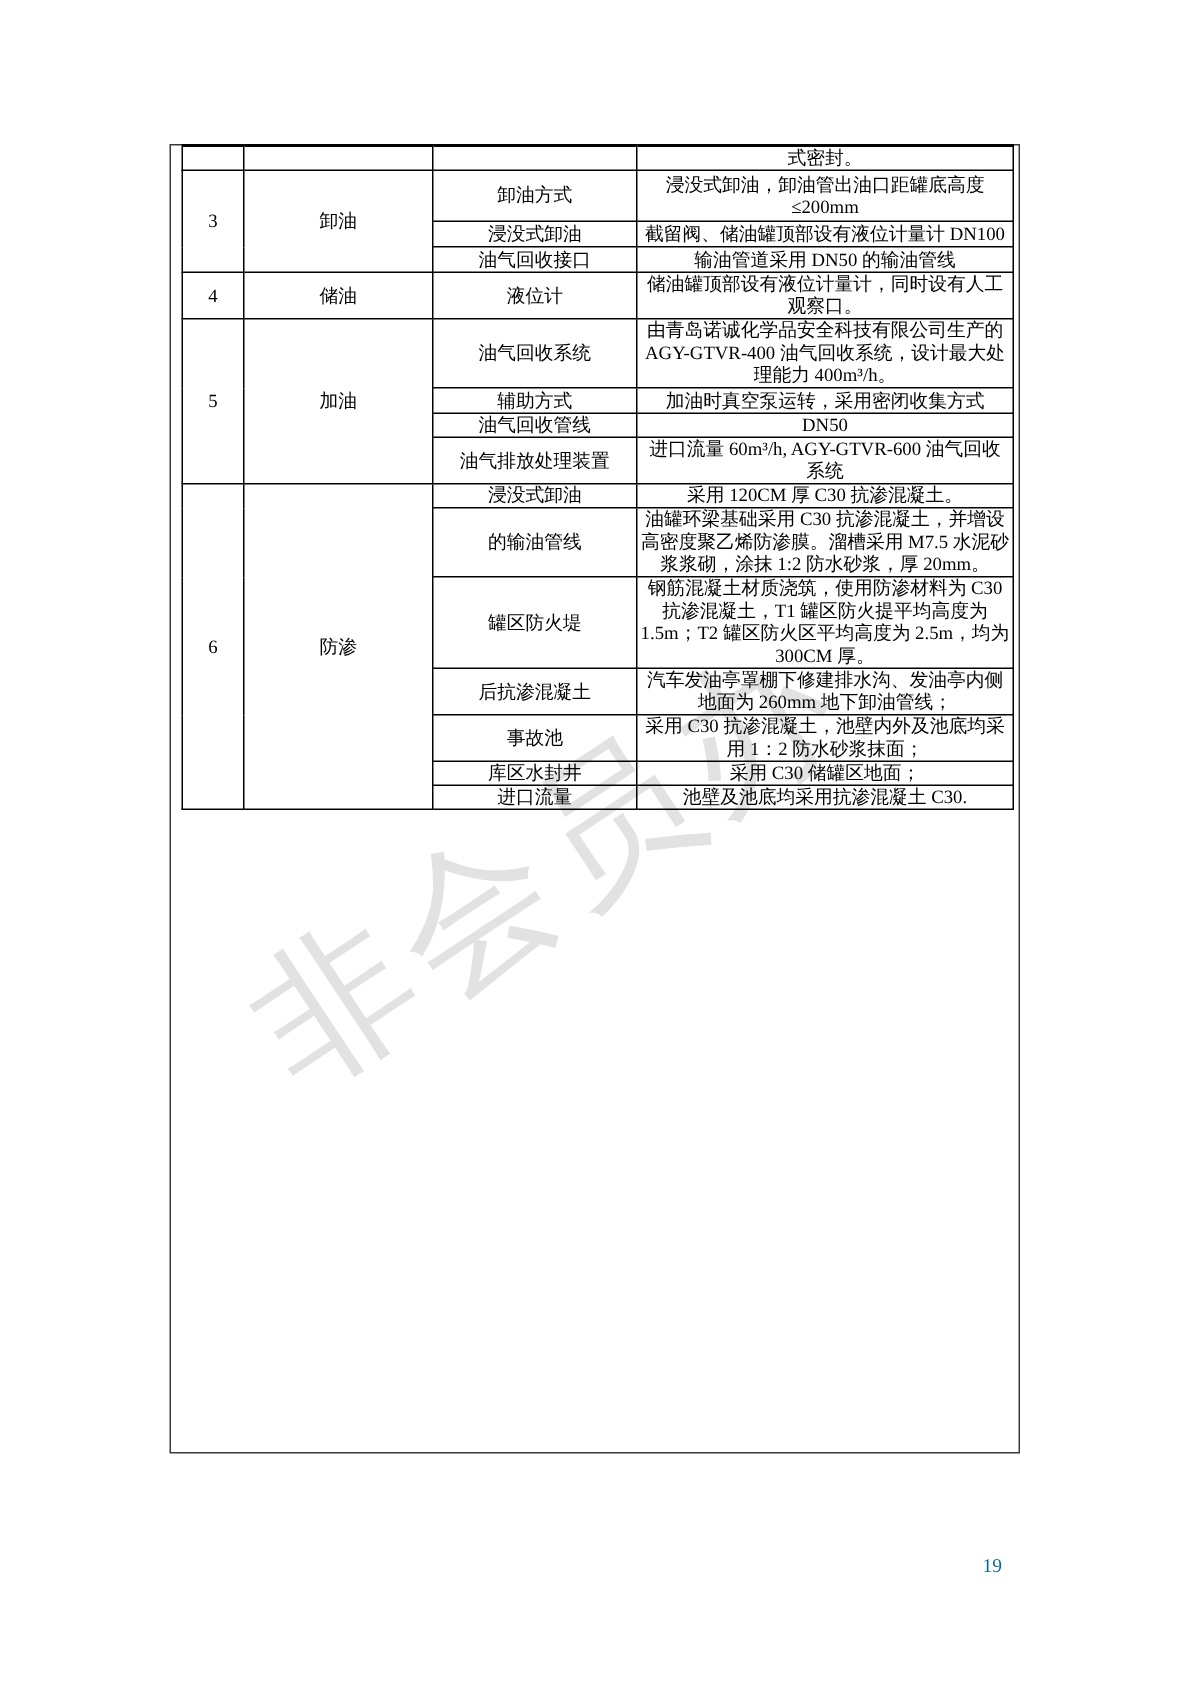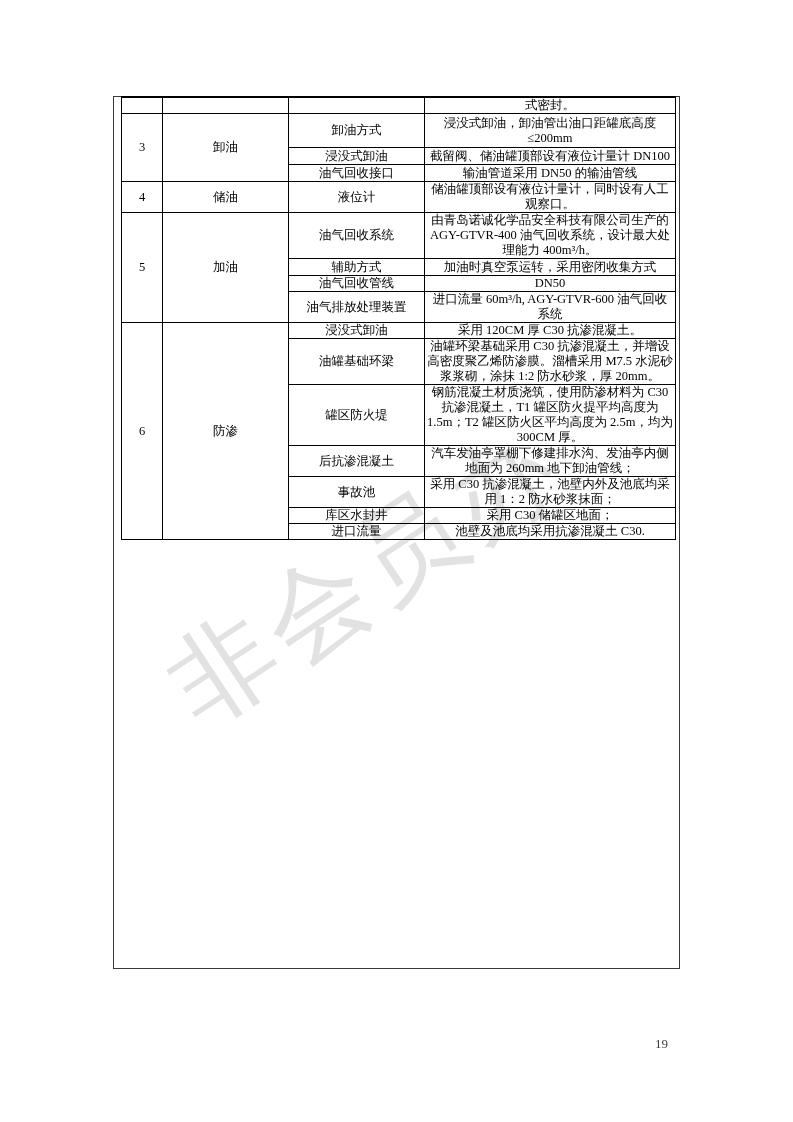--- a/index.html
+++ b/index.html
@@ -72,21 +72,21 @@
   tr.h29 { height: 29px; }
   tr.h31 { height: 31px; }
   tr.h34 { height: 34px; }
   tr.h46 { height: 46px; }
   tr.h60 { height: 60px; }
 
   .page-number {
     position: absolute;
     left: 655px; top: 1036px;
     font-size: 13px;
-    color: #404040;
+    color: #0369a1;
     z-index: 3;
   }
 </style>
 </head>
 <body>
 
 <div class="page">
 
   <div class="watermark">非会员办</div>
 
@@ -149,21 +149,21 @@
         <td class="desc">进口流量 60m³/h, AGY-GTVR-600 油气回收系统</td>
       </tr>
 
       <tr class="h16">
         <td rowspan="7">6</td>
         <td rowspan="7">防渗</td>
         <td>浸没式卸油</td>
         <td class="desc">采用 120CM 厚 C30 抗渗混凝土。</td>
       </tr>
       <tr class="h46">
-        <td>油罐基础环梁</td>
+        <td>的输油管线</td>
         <td class="desc">油罐环梁基础采用 C30 抗渗混凝土，并增设高密度聚乙烯防渗膜。溜槽采用 M7.5 水泥砂浆浆砌，涂抹 1:2 防水砂浆，厚 20mm。</td>
       </tr>
       <tr class="h60">
         <td>罐区防火堤</td>
         <td class="desc">钢筋混凝土材质浇筑，使用防渗材料为 C30 抗渗混凝土，T1 罐区防火提平均高度为 1.5m；T2 罐区防火区平均高度为 2.5m，均为 300CM 厚。</td>
       </tr>
       <tr class="h31">
         <td>后抗渗混凝土</td>
         <td class="desc">汽车发油亭罩棚下修建排水沟、发油亭内侧地面为 260mm 地下卸油管线；</td>
       </tr>

